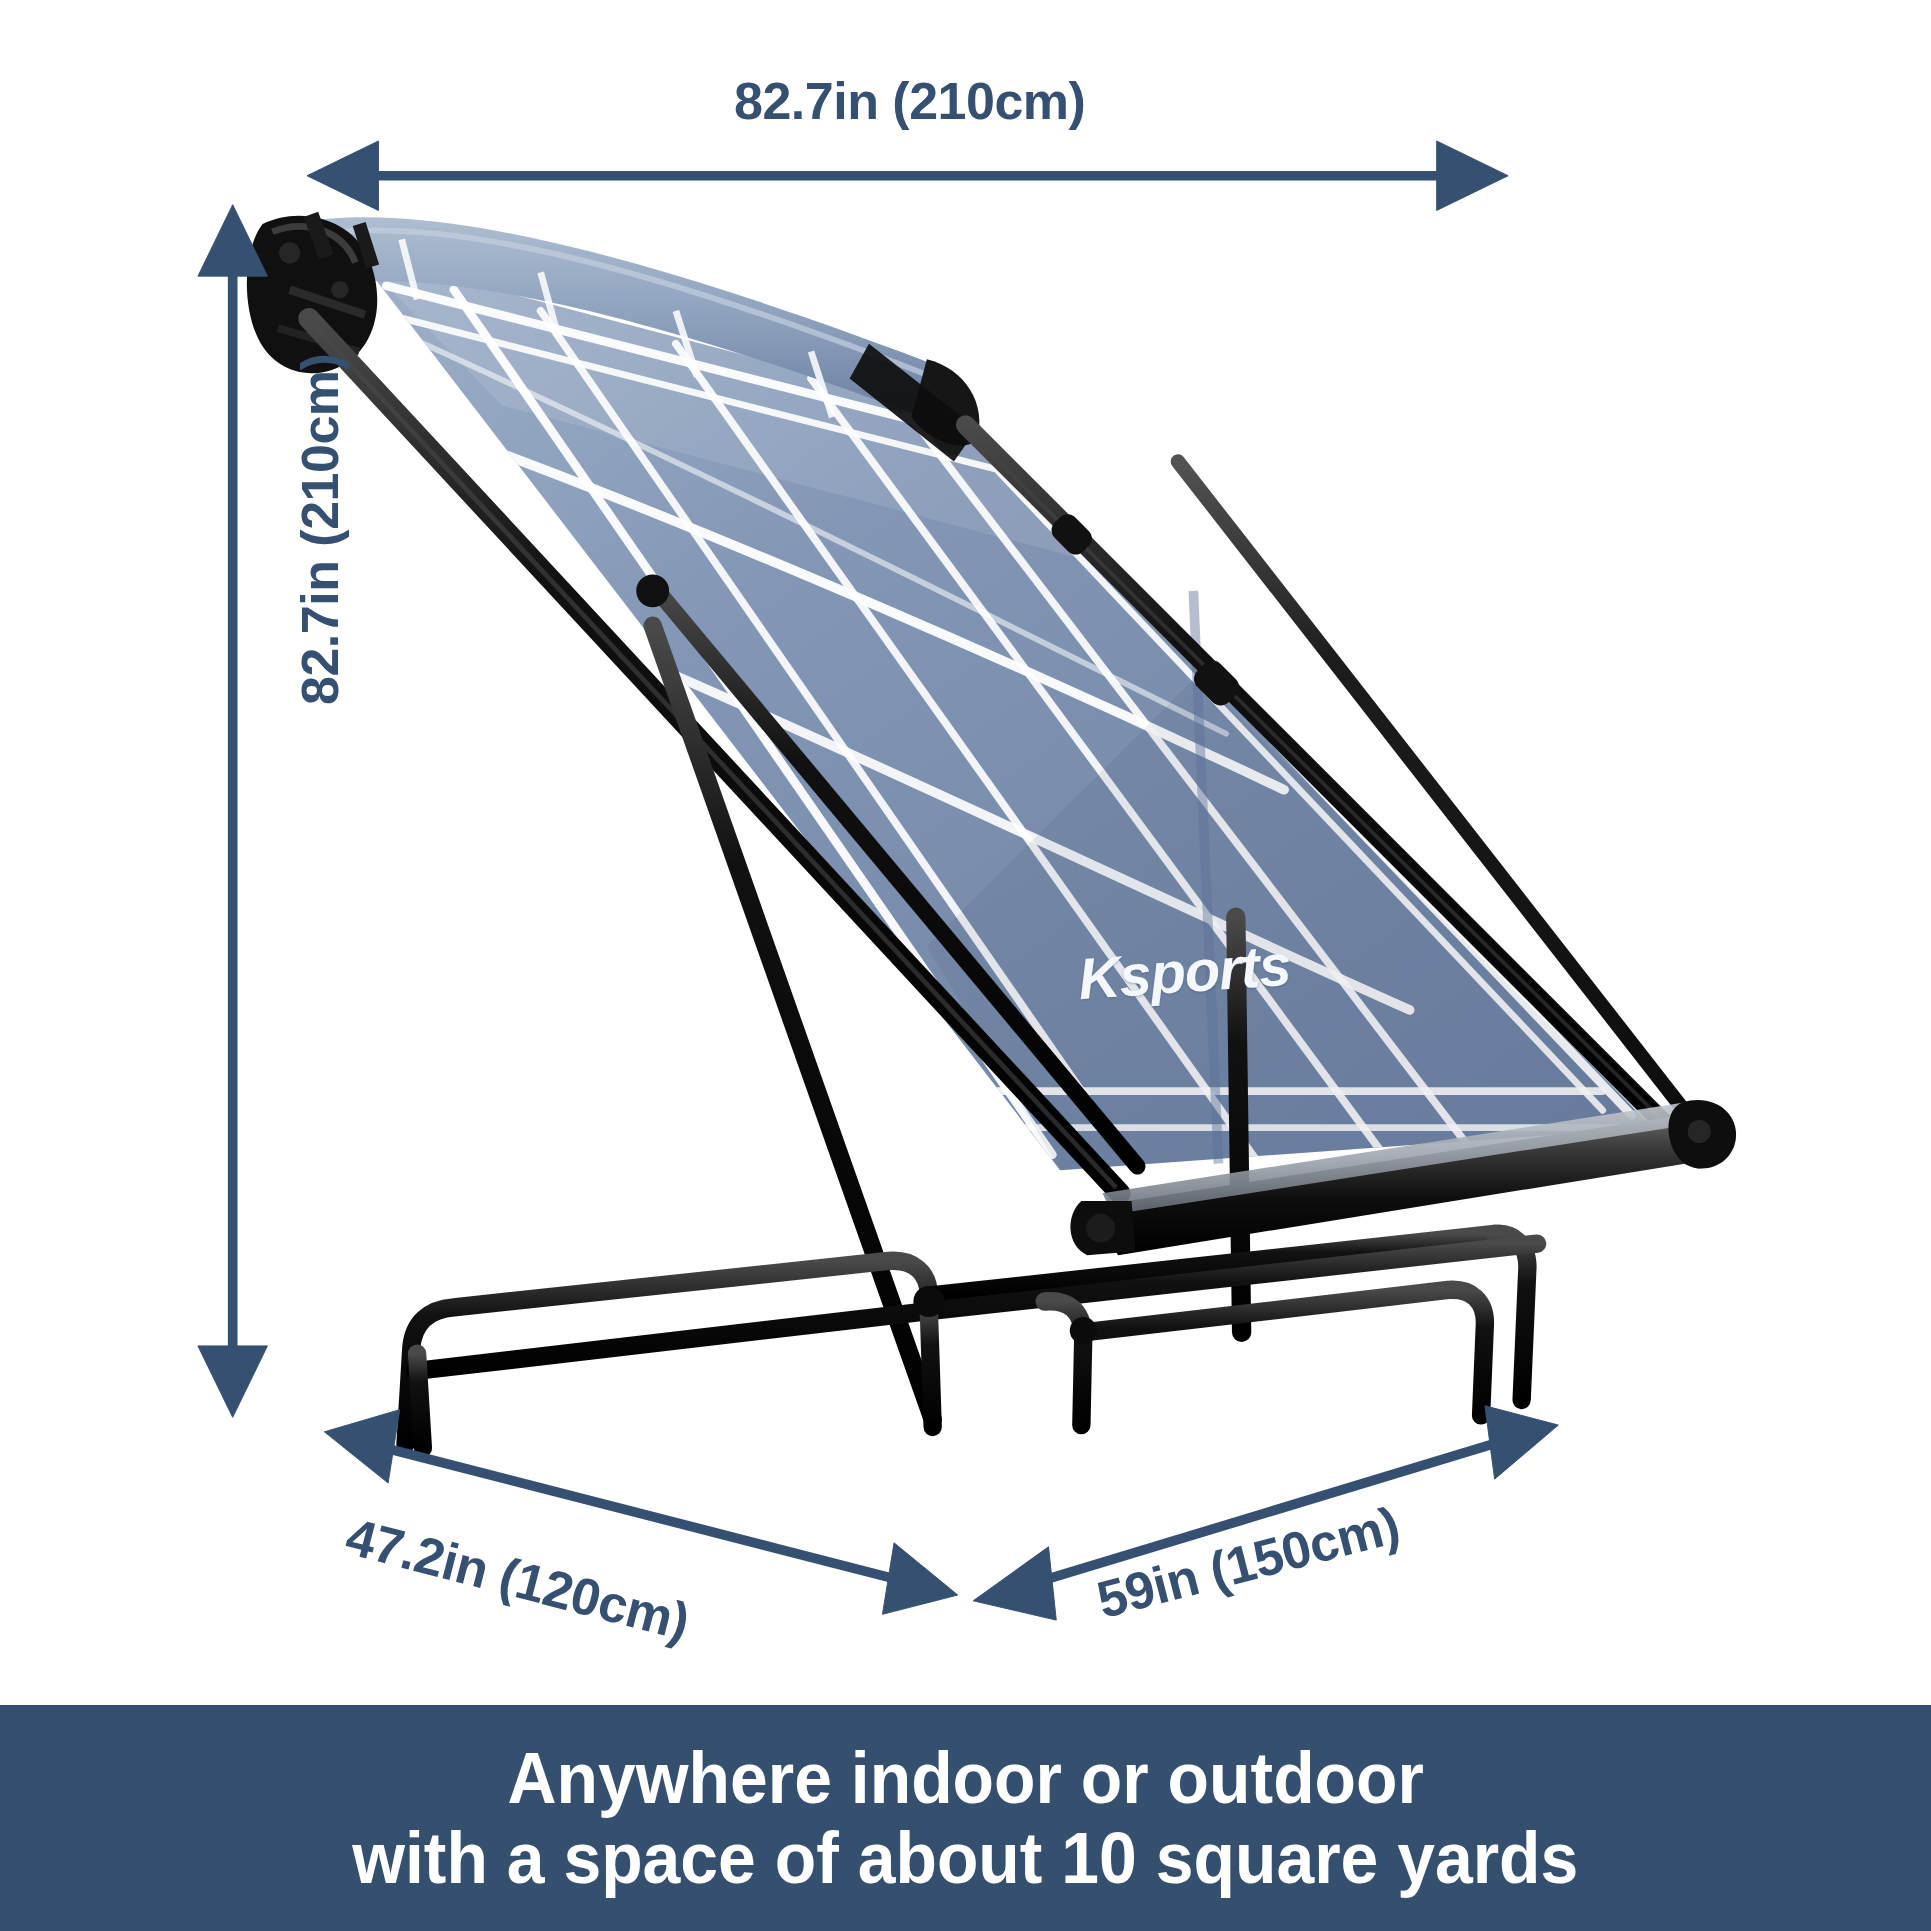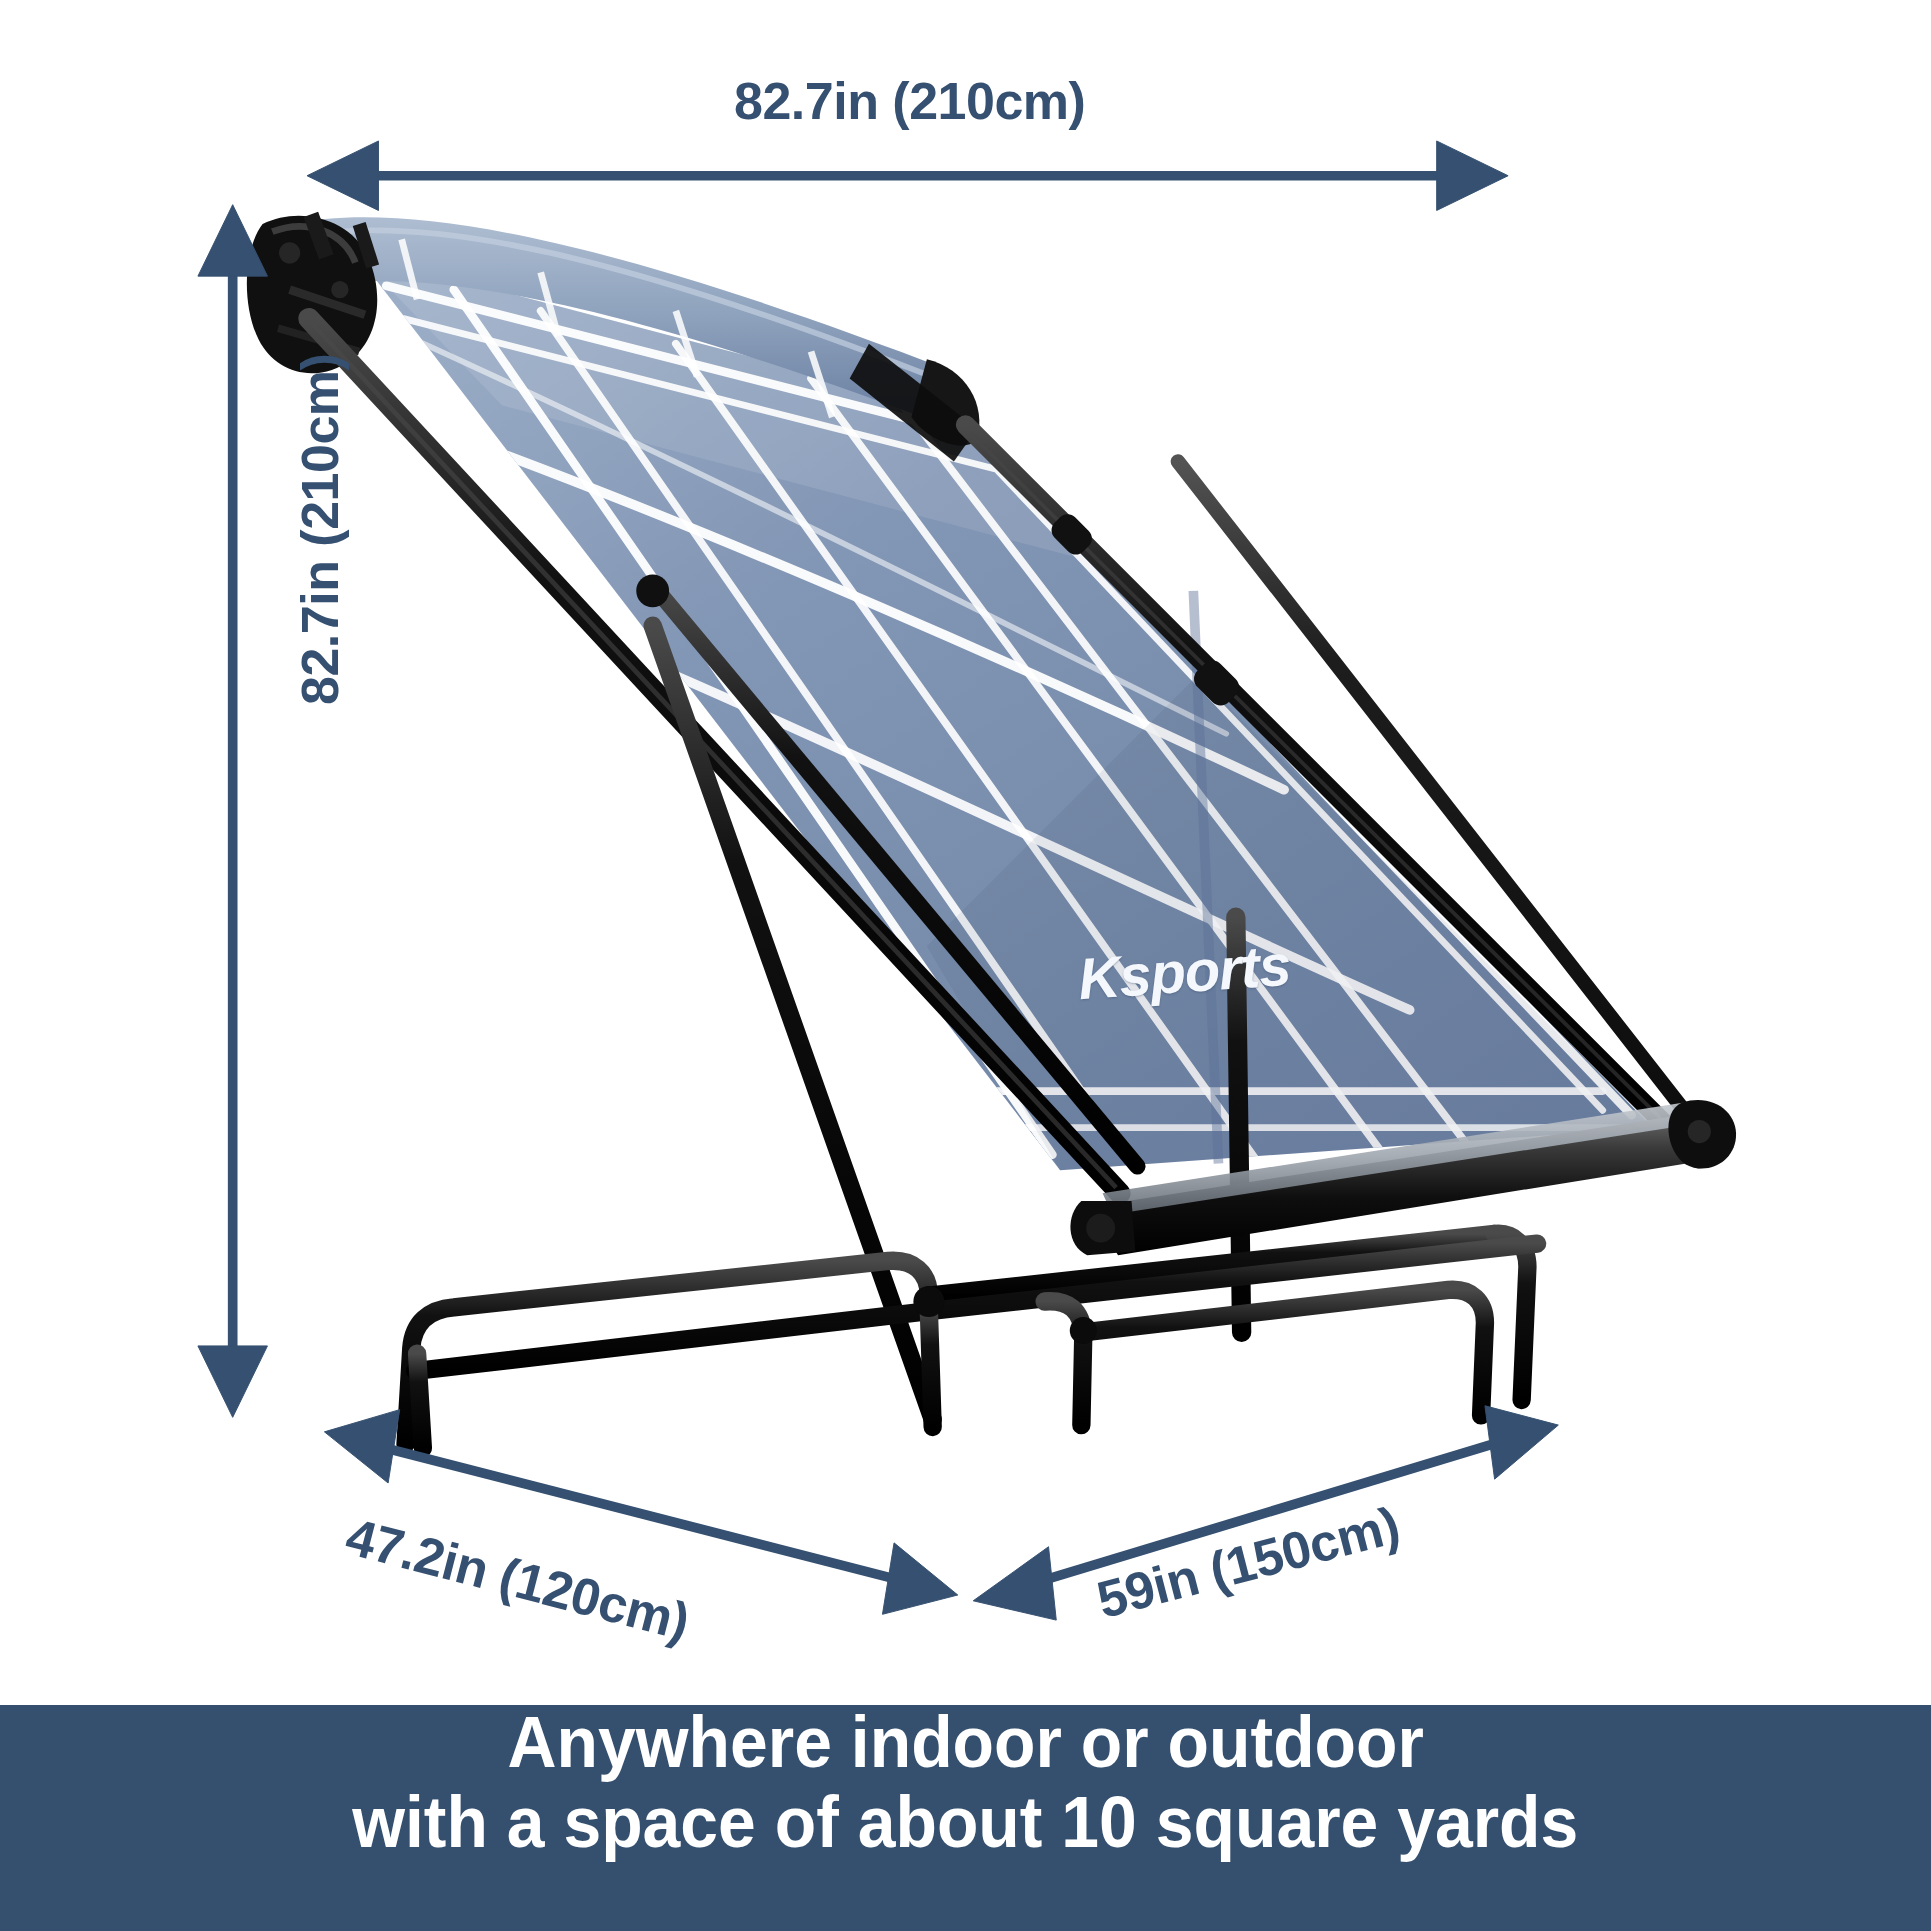--- a/index.html
+++ b/index.html
@@ -42,21 +42,21 @@
     transform:rotate(-14.5deg);
     transform-origin:0 0;
     font-size:52px;
   }
 
   
   #banner{
     position:absolute;left:0;top:1705px;width:1931px;height:226px;
     background:#35506f;
     display:flex;flex-direction:column;
-    align-items:center;justify-content:flex-start;
+    align-items:center;justify-content:center;
     gap:5.8px;
   }
   #banner .cap-line{
     color:#ffffff;
     font-family:"Liberation Sans", sans-serif;
     font-weight:bold;
     font-size:73px;
     line-height:1.02;
     letter-spacing:0px;
     white-space:nowrap;

